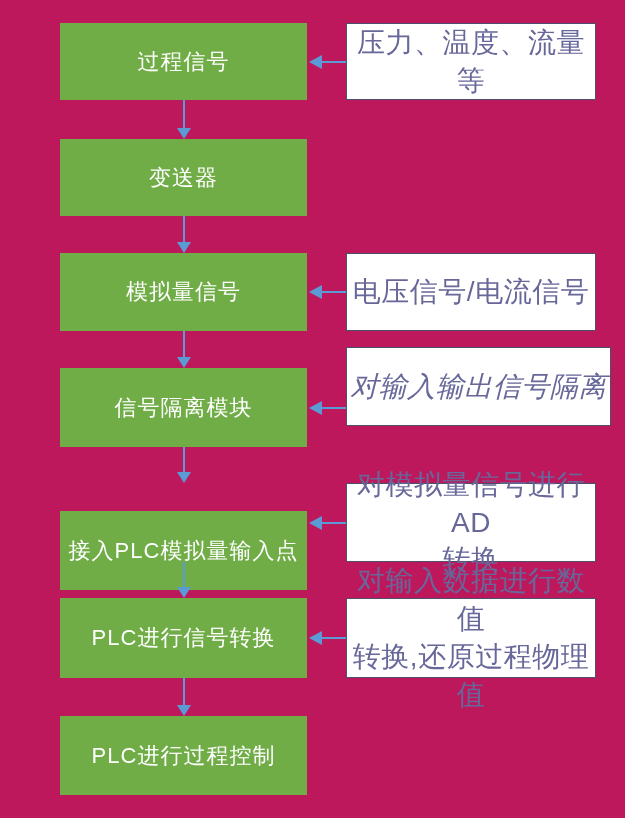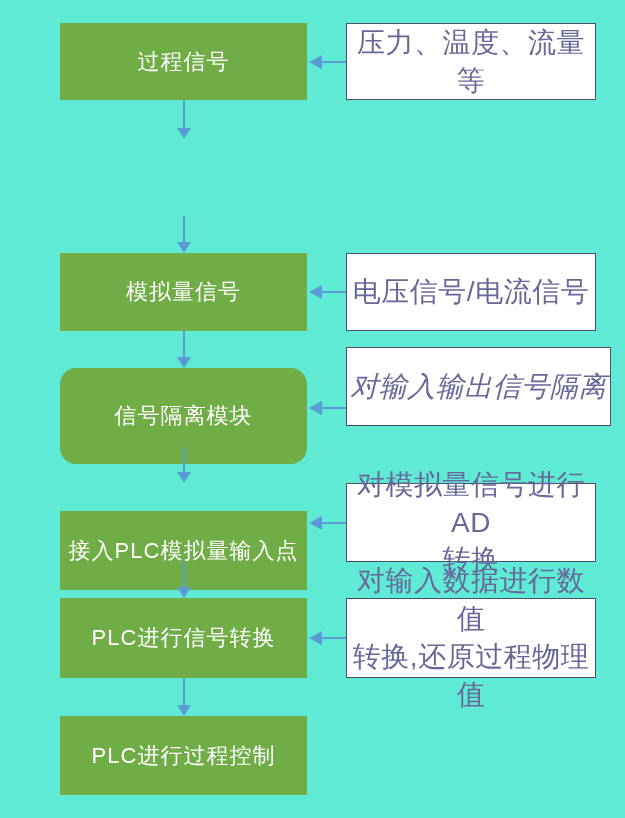--- a/index.html
+++ b/index.html
@@ -5,21 +5,21 @@
   html, body {
     margin: 0;
     padding: 0;
     background: #ffffff;
     font-family: "Liberation Sans", "DejaVu Sans", sans-serif;
   }
   #canvas {
     position: relative;
     width: 625px;
     height: 818px;
-    background: #5eead4;
+    background: #be185d;
     overflow: hidden;
   }
   .flow-box {
     position: absolute;
     background: var(--box-fill, #70AD47);
     color: var(--box-text, #ffffff);
     display: flex;
     align-items: center;
     justify-content: center;
     text-align: center;
@@ -74,33 +74,36 @@
     <div class="flow-box" style="left: 60px; top: 23px; width: 247px; height: 77px;">
       <span>过程信号</span>
     </div>
     <div class="note-box" style="left: 346px; top: 23px; width: 250px; height: 77px;">
       <span>压力、温度、流量等</span>
     </div>
     <div class="h-line" style="left: 322px; top: 60.5px; width: 24px;"></div>
     <div class="h-head" style="left: 309px; top: 54.5px;"></div>
     <div class="v-line" style="left: 182.5px; top: 100px; width: 2px; height: 28px;"></div>
     <div class="v-head" style="left: 176.5px; top: 128px;"></div>
+    <div class="flow-box" style="left: 60px; top: 139px; width: 247px; height: 77px;">
+      <span>变送器</span>
+    </div>
     <div class="v-line" style="left: 182.5px; top: 216px; width: 2px; height: 26px;"></div>
     <div class="v-head" style="left: 176.5px; top: 242px;"></div>
     <div class="flow-box" style="left: 60px; top: 253px; width: 247px; height: 78px; text-align: right;">
       <span>模拟量信号</span>
     </div>
     <div class="note-box" style="left: 346px; top: 253px; width: 250px; height: 78px;">
       <span>电压信号/电流信号</span>
     </div>
     <div class="h-line" style="left: 322px; top: 291px; width: 24px;"></div>
     <div class="h-head" style="left: 309px; top: 285px;"></div>
     <div class="v-line" style="left: 182.5px; top: 331px; width: 2px; height: 26px;"></div>
     <div class="v-head" style="left: 176.5px; top: 357px;"></div>
-    <div class="flow-box" style="left: 60px; top: 368px; width: 247px; height: 96px; border-radius: 16px;">
+    <div class="flow-box" style="left: 60px; top: 368px; width: 247px; height: 79px;">
       <span>信号隔离模块</span>
     </div>
     <div class="note-box" style="left: 346px; top: 347px; width: 265px; height: 79px; font-style: italic;">
       <span>对输入输出信号隔离</span>
     </div>
     <div class="h-line" style="left: 322px; top: 406.5px; width: 24px;"></div>
     <div class="h-head" style="left: 309px; top: 400.5px;"></div>
     <div class="v-line" style="left: 182.5px; top: 447px; width: 2px; height: 25px;"></div>
     <div class="v-head" style="left: 176.5px; top: 472px;"></div>
     <div class="flow-box" style="left: 60px; top: 483px; width: 247px; height: 79px; margin-top: 28px;">

